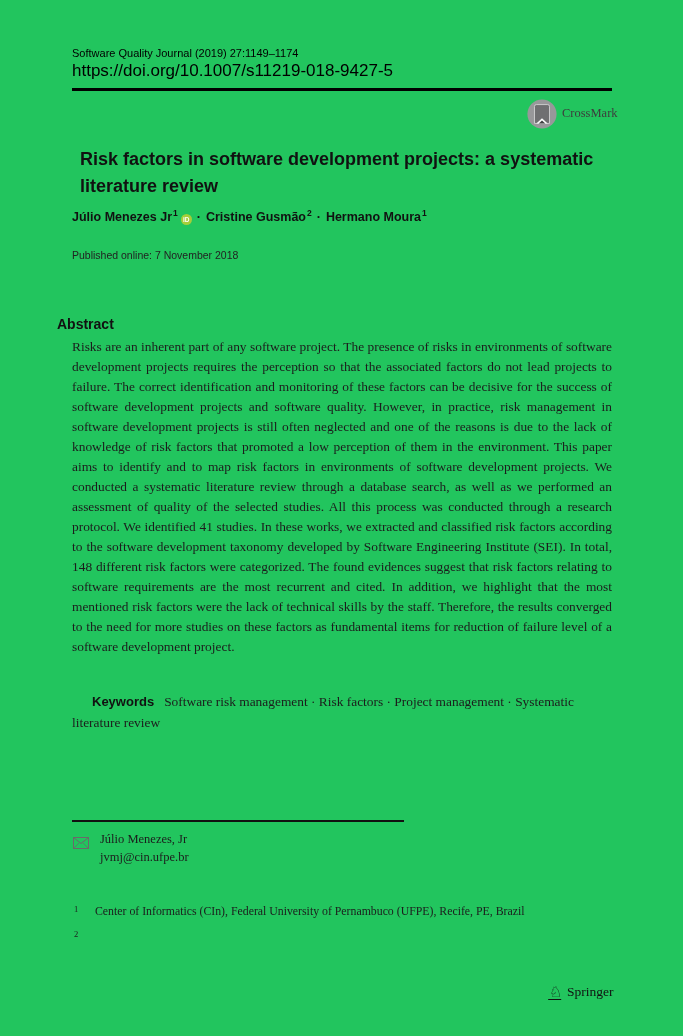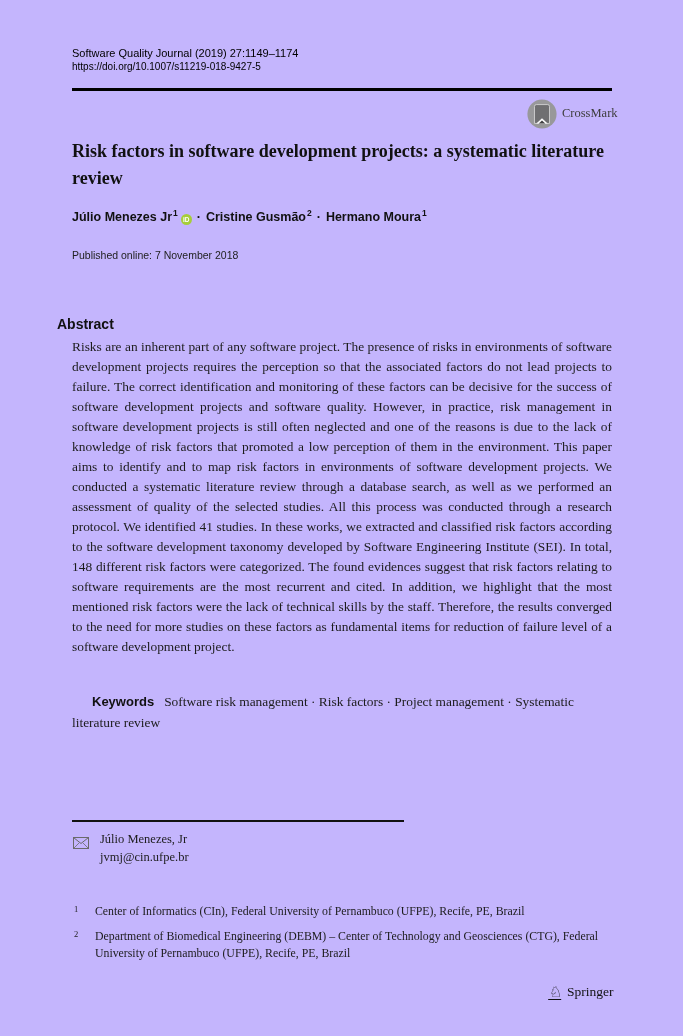--- a/index.html
+++ b/index.html
@@ -1,27 +1,27 @@
 <!DOCTYPE html>
 <html><head>
 <meta charset="utf-8">
 <style>
   html,body{margin:0;padding:0;background:#e8e8e8;}
   .page{
     position:relative;
     width:683px;height:1036px;
     margin:0 auto;
-    background:#c4b5fd;
+    background:#22c55e;
     font-family:"Liberation Sans", sans-serif;
     color:#1a1a1a;
     overflow:hidden;
   }
   
   .journal-line{position:absolute;left:72px;top:47px;font-size:11px;color:#000;}
-  .doi-line{position:absolute;left:72px;top:61px;font-size:10px;color:#000;}
+  .doi-line{position:absolute;left:72px;top:61px;font-size:17px;color:#000;}
   .top-rule{position:absolute;left:72px;top:88px;width:540px;height:3px;background:#000;}
   .crossmark{position:absolute;left:526px;top:98px;width:110px;height:32px;}
   .crossmark svg{position:absolute;left:0;top:0;}
   .crossmark-label{position:absolute;left:36px;top:8px;font-family:"Liberation Serif", serif;font-size:12.5px;color:#3d3d3d;}
   
   .title{position:absolute;left:72px;top:138px;width:545px;font-size:18px;font-weight:bold;line-height:27px;color:#111;letter-spacing:0;}
   .authors{position:absolute;left:72px;top:208px;width:540px;font-size:12.5px;font-weight:bold;color:#111;}
   .authors sup{font-size:8.5px;font-weight:bold;margin-left:1px;}
   .author-sep{display:inline-block;margin:0 5px;font-weight:bold;}
   .orcid-badge{
@@ -74,21 +74,21 @@
   <div class="crossmark">
     <svg width="32" height="32" viewBox="0 0 34 34">
       <circle cx="17" cy="17" r="15.5" fill="#98989a"></circle>
       <path d="M9 9 q0 -2 2 -2 h12 q2 0 2 2 v18 h-16 z" fill="#6f6f71" stroke="#d8d8d8" stroke-width="0.9"></path>
       <polygon points="11,27 23,27 17,21.5" fill="#fcfcfc"></polygon>
       <polygon points="13.5,27 20.5,27 17,23.8" fill="#3f3f41"></polygon>
     </svg>
     <span class="crossmark-label">CrossMark</span>
   </div>
 
-  <h1 class="title" style="margin:0;font-family:Liberation Serif, serif;">Risk factors in software development projects: a systematic literature review</h1>
+  <h1 class="title" style="margin:8px;">Risk factors in software development projects: a systematic literature review</h1>
 
   <div class="authors">
     <span><span>Júlio Menezes Jr</span><sup>1</sup></span><span class="orcid-badge">iD</span><span class="author-sep">·</span><span><span>Cristine Gusmão</span><sup>2</sup></span><span class="author-sep">·</span><span><span>Hermano Moura</span><sup>1</sup></span>
   </div>
 
   <div class="pub-online">Published online: 7 November 2018</div>
 
   <div class="abstract-heading">Abstract</div>
   <div class="abstract-text">Risks are an inherent part of any software project. The presence of risks in environments of software development projects requires the perception so that the associated factors do not lead projects to failure. The correct identification and monitoring of these factors can be decisive for the success of software development projects and software quality. However, in practice, risk management in software development projects is still often neglected and one of the reasons is due to the lack of knowledge of risk factors that promoted a low perception of them in the environment. This paper aims to identify and to map risk factors in environments of software development projects. We conducted a systematic literature review through a database search, as well as we performed an assessment of quality of the selected studies. All this process was conducted through a research protocol. We identified 41 studies. In these works, we extracted and classified risk factors according to the software development taxonomy developed by Software Engineering Institute (SEI). In total, 148 different risk factors were categorized. The found evidences suggest that risk factors relating to software requirements are the most recurrent and cited. In addition, we highlight that the most mentioned risk factors were the lack of technical skills by the staff. Therefore, the results converged to the need for more studies on these factors as fundamental items for reduction of failure level of a software development project.</div>
 
@@ -105,21 +105,20 @@
     <span class="corr-name">Júlio Menezes, Jr</span>
     <span class="corr-email">jvmj@cin.ufpe.br</span>
   </div>
 
   <div class="affiliation aff-1">
     <sup>1</sup>
     <span>Center of Informatics (CIn), Federal University of Pernambuco (UFPE), Recife, PE, Brazil</span>
   </div>
   <div class="affiliation aff-2">
     <sup>2</sup>
-    <span>Department of Biomedical Engineering (DEBM) – Center of Technology and Geosciences (CTG), Federal University of Pernambuco (UFPE), Recife, PE, Brazil</span>
   </div>
 
   <div class="springer">
     <span class="springer-horse">♘</span>
     <span class="springer-label">Springer</span>
   </div>
 
 </div>
 
 </body></html>

